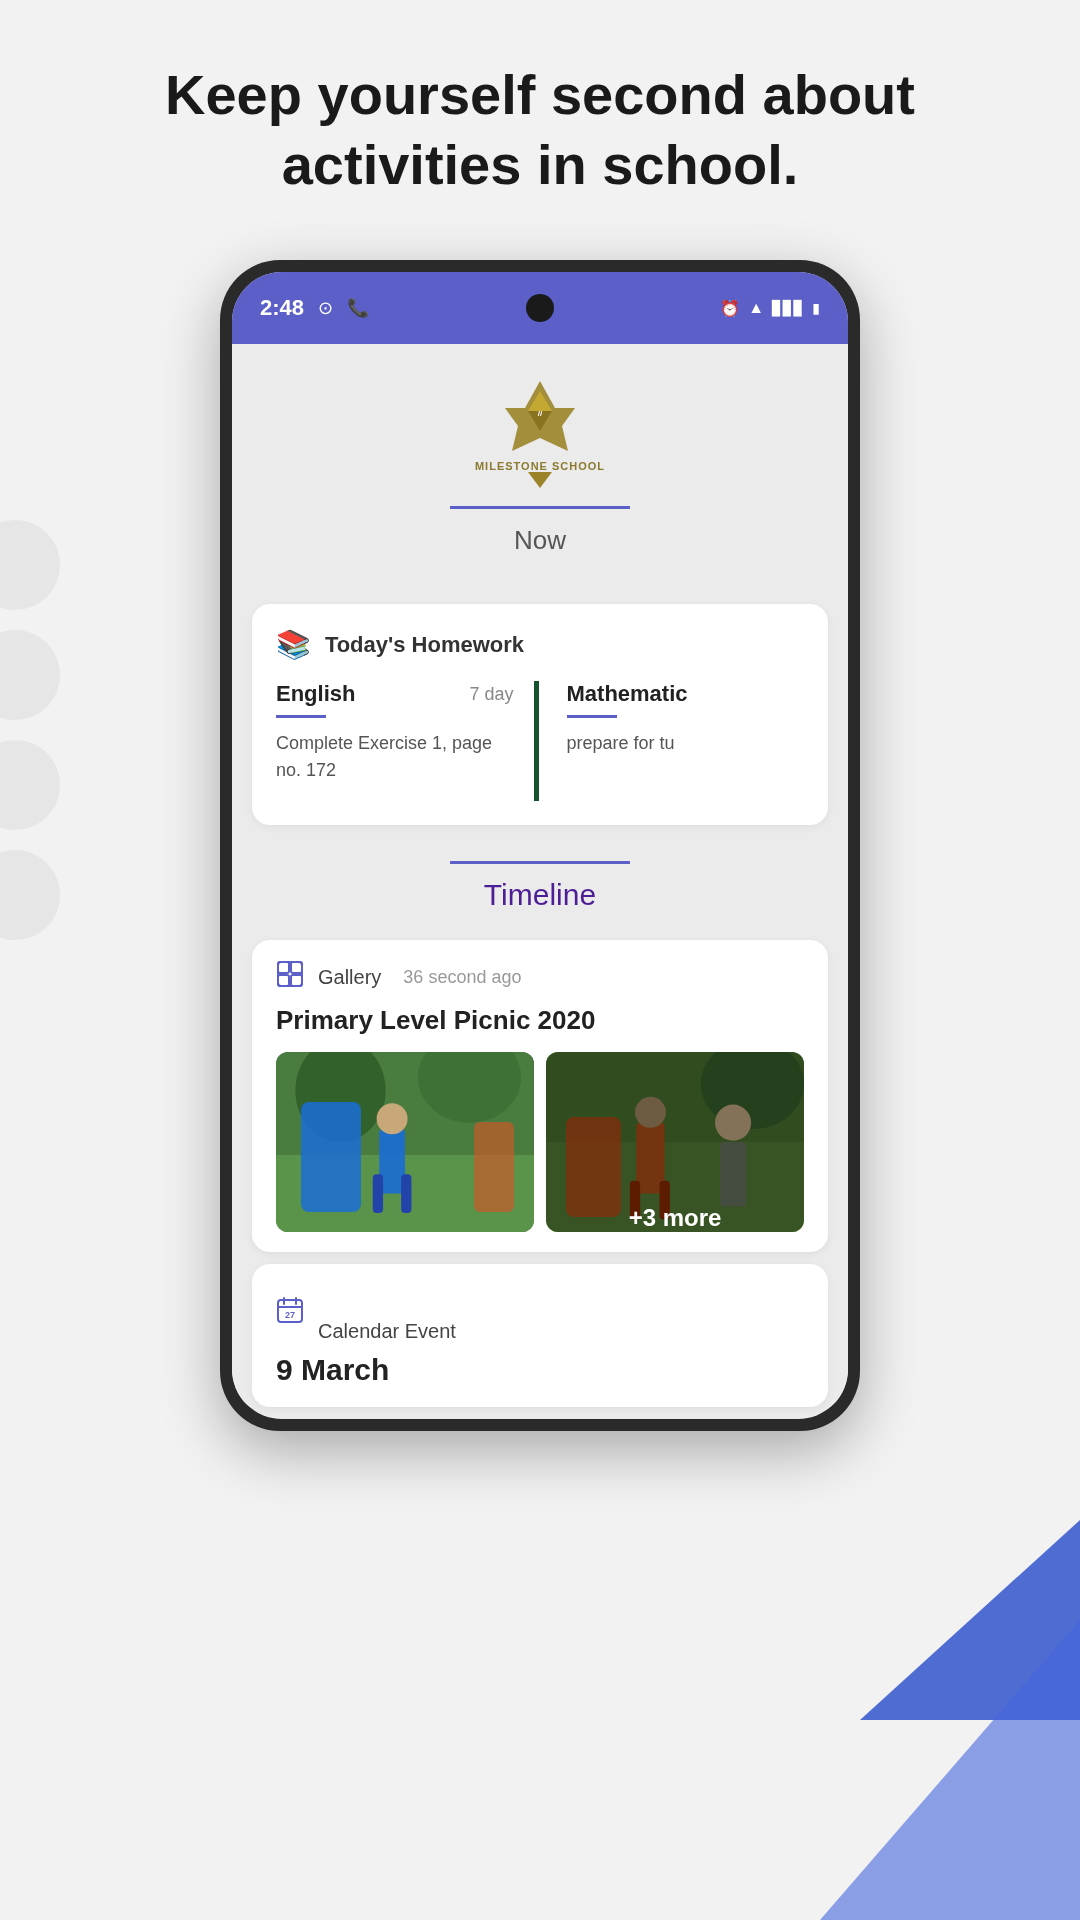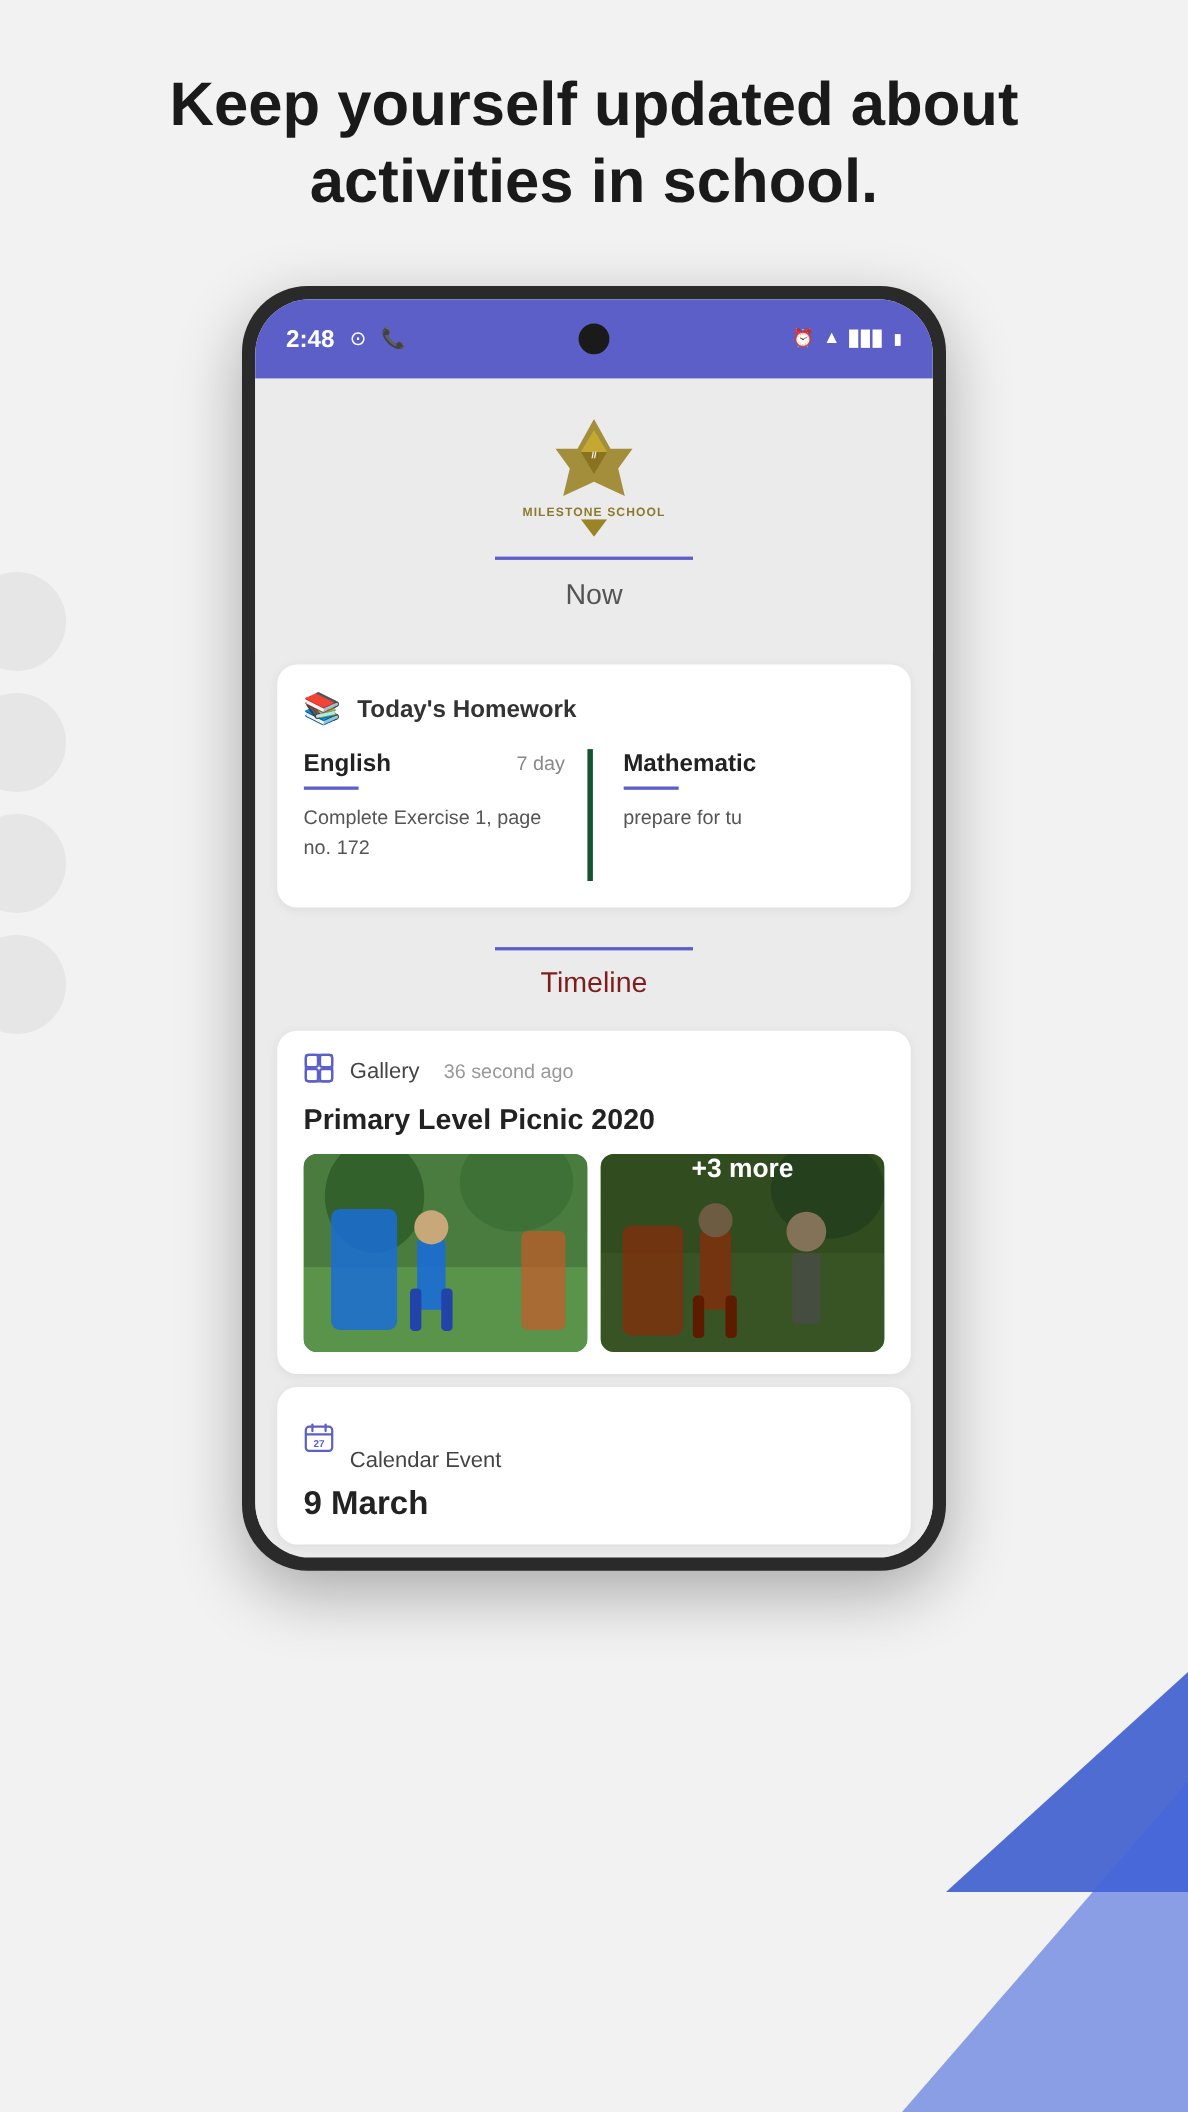--- a/index.html
+++ b/index.html
@@ -234,22 +234,22 @@
     }
 
     .timeline-underline {
       width: 180px;
       height: 3px;
       background: #5b5fc7;
       margin-bottom: 14px;
     }
 
     .timeline-label {
-      font-size: 26px;
-      color: #7f1d1d;
+      font-size: 30px;
+      color: #4c1d95;
     }
 
     
     .gallery-card {
       background: white;
       border-radius: 18px;
       margin: 12px 20px;
       padding: 20px 24px;
       box-shadow: 0 2px 10px rgba(0,0,0,0.06);
     }
@@ -343,21 +343,21 @@
       background: #e05a1a;
       border-radius: 8px;
       opacity: 0.85;
     }
 
     .more-overlay {
       position: absolute;
       top: 0; left: 0; right: 0; bottom: 0;
       background: rgba(0,0,0,0.45);
       display: flex;
-      align-items: flex-start;
+      align-items: flex-end;
       justify-content: center;
       border-radius: 12px;
     }
 
     .more-text {
       color: white;
       font-size: 24px;
       font-weight: 700;
     }
 
@@ -450,21 +450,21 @@
   <div class="deco-circles">
     <div class="deco-circle"></div>
     <div class="deco-circle"></div>
     <div class="deco-circle"></div>
     <div class="deco-circle"></div>
   </div>
 
   <div class="deco-triangle-right"></div>
   <div class="deco-triangle-right2"></div>
 
-  <h1 class="header-text">Keep yourself updated about activities in school.</h1>
+  <h1 class="header-text">Keep yourself second about activities in school.</h1>
 
   <div class="phone-wrapper">
     <div class="phone-frame">
       <div class="phone-screen">
 
         <div class="status-bar">
           <div class="status-icons-left">
             <span class="status-time">2:48</span>
             <span class="status-icon">⊙</span>
             <span class="status-icon">📞</span>

